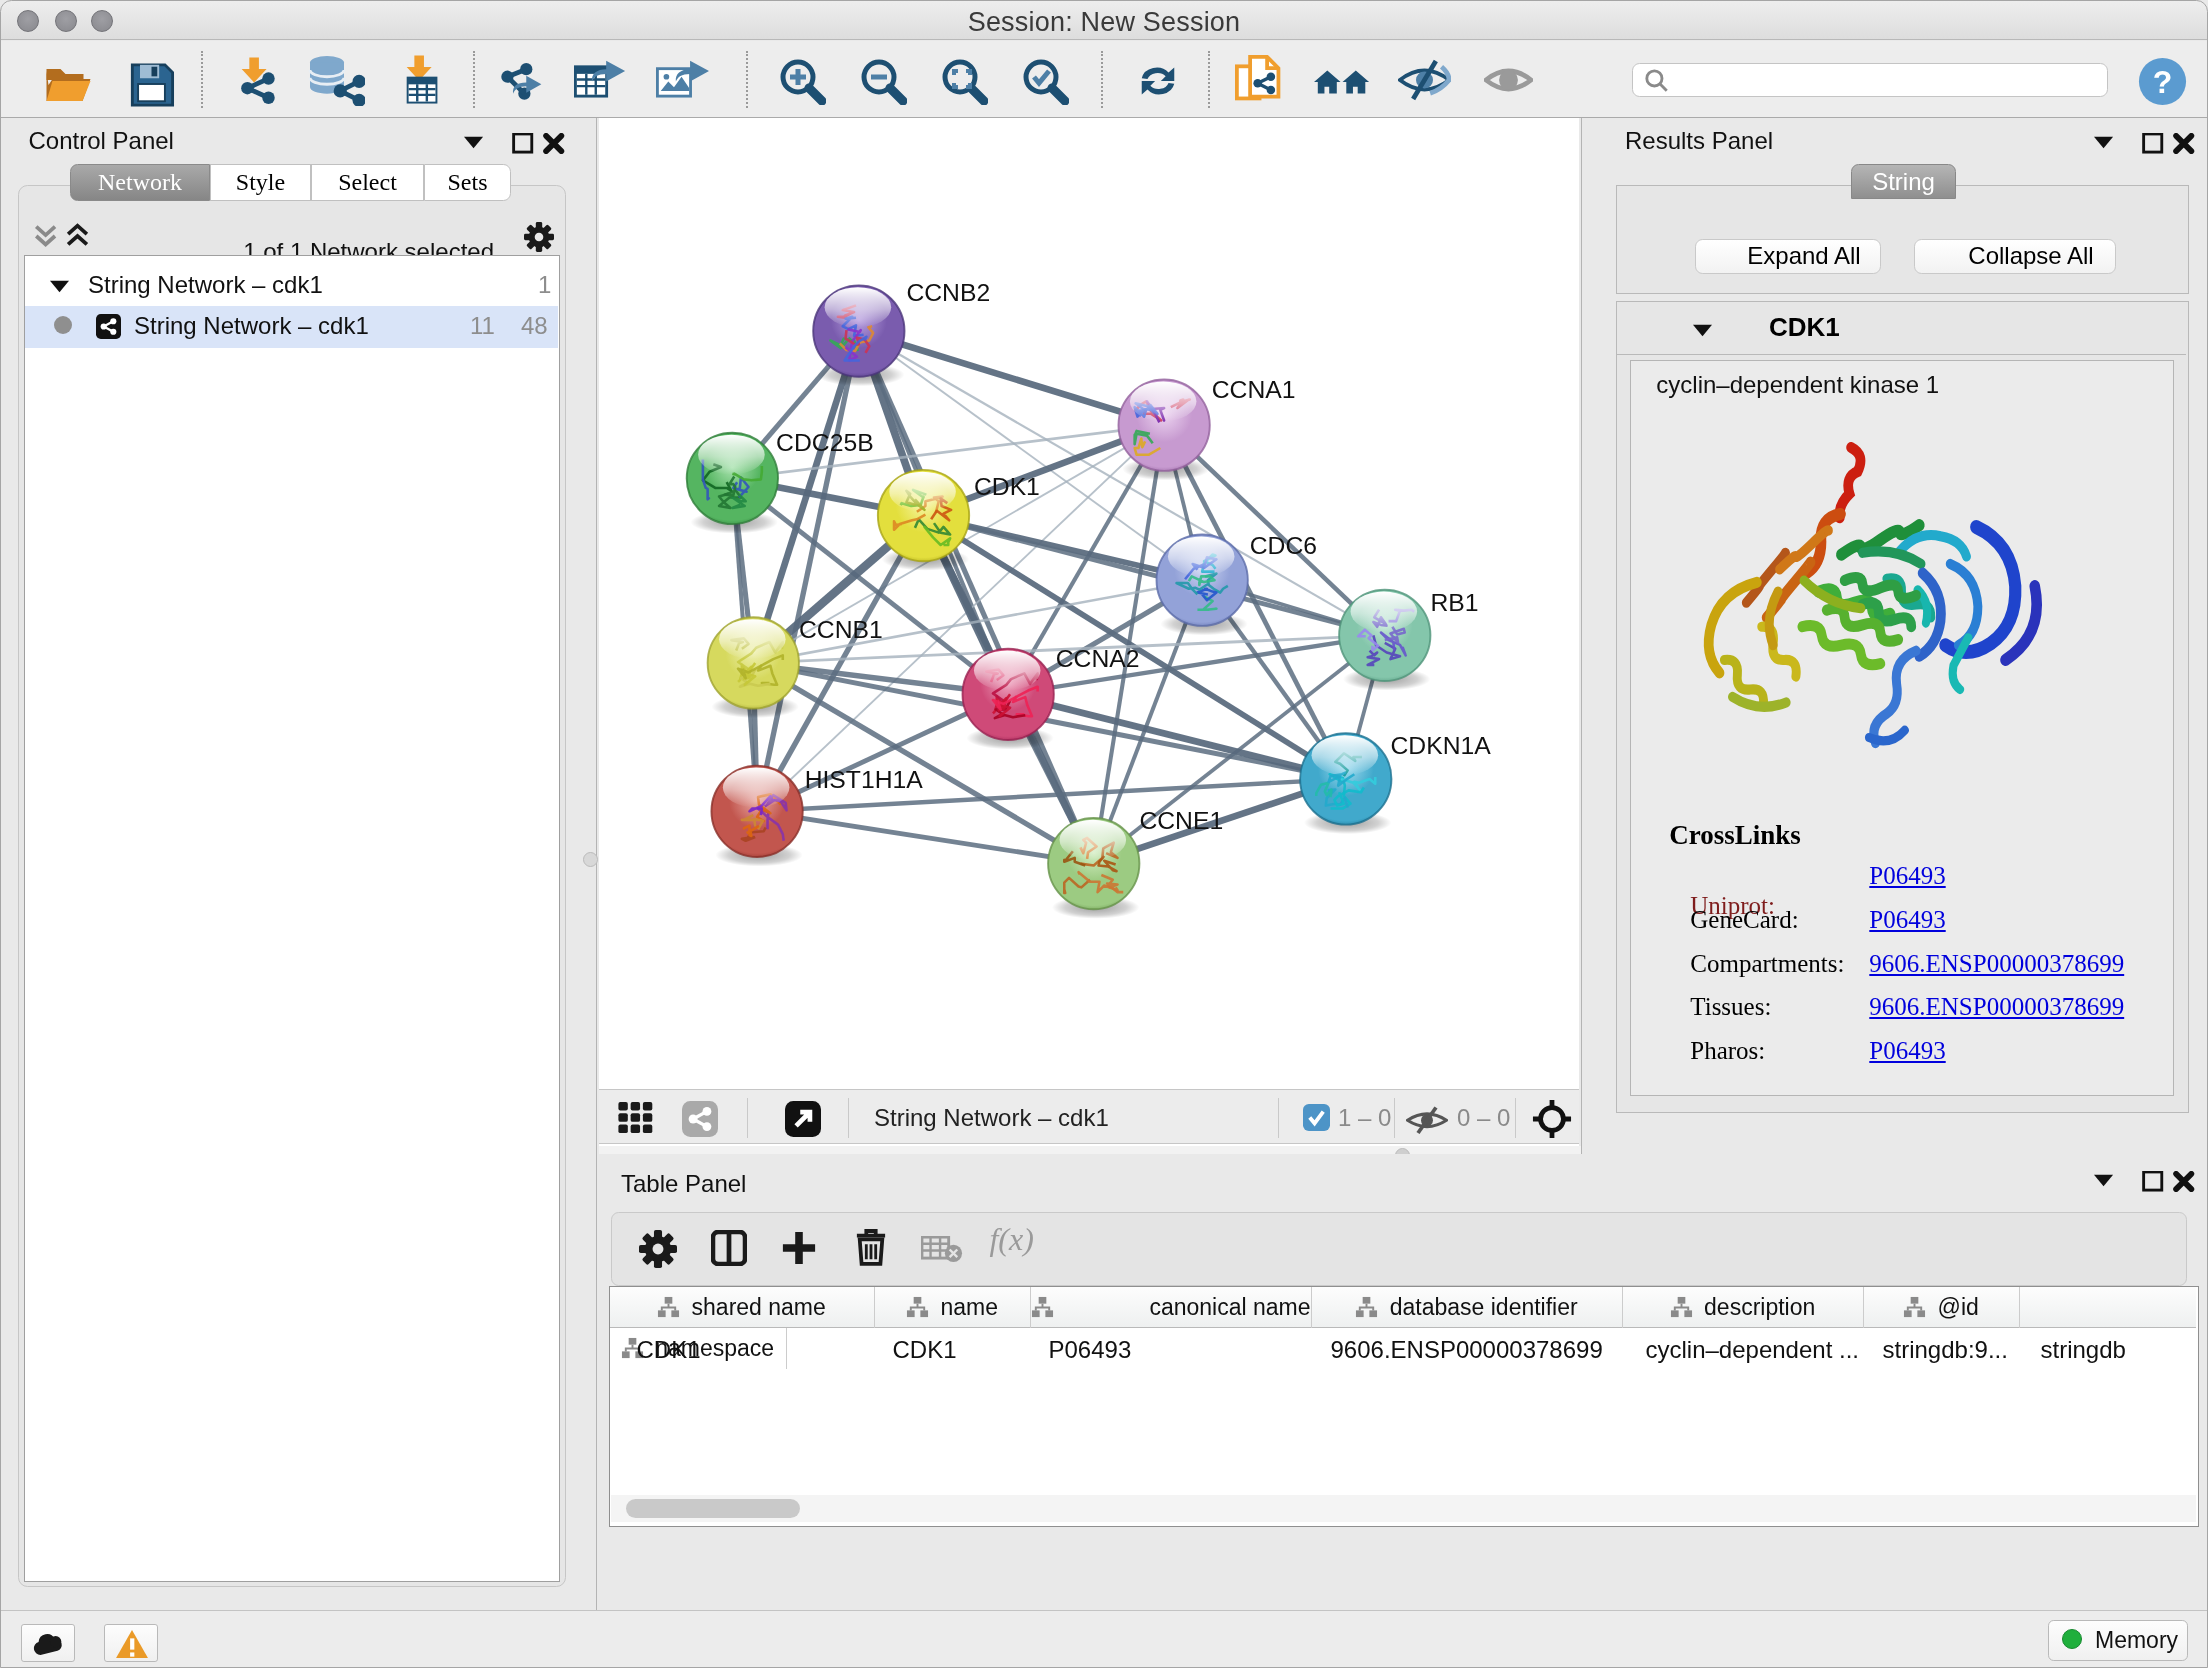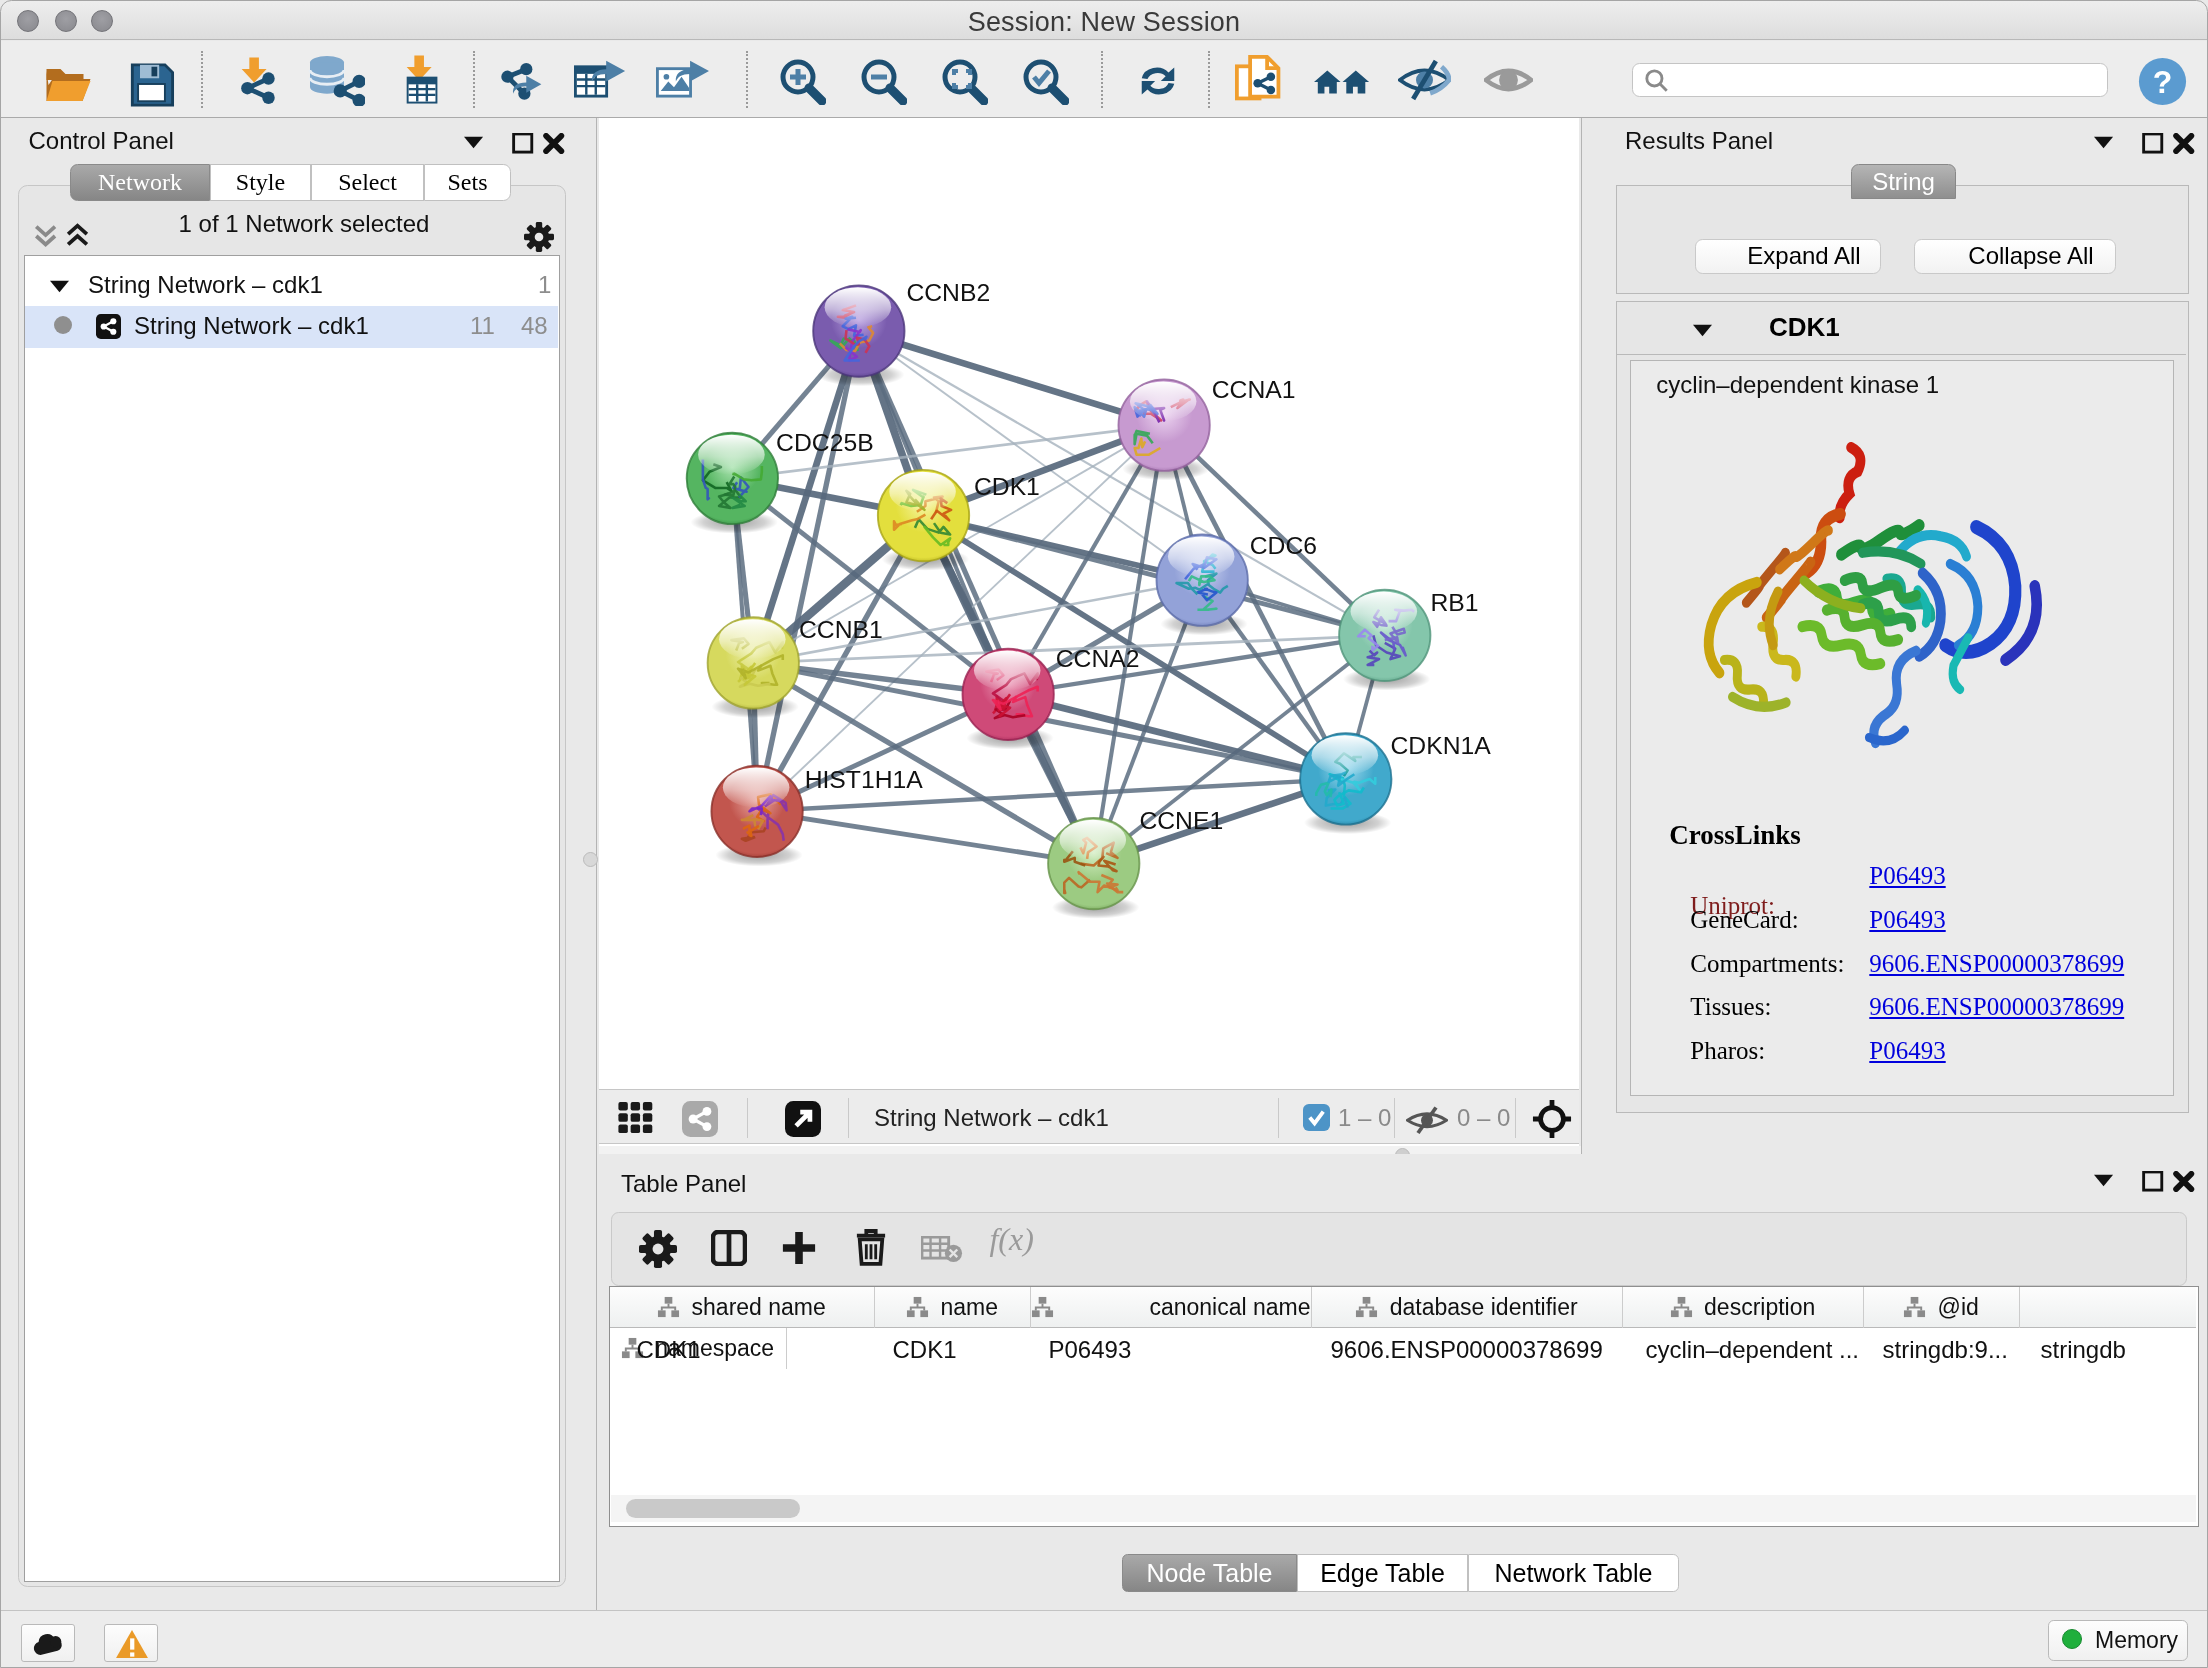--- a/index.html
+++ b/index.html
@@ -188,21 +188,21 @@
     <div class="abs tabs">
       <div class="tab sel" style="width:140px;border-radius:7.6px 0 0 7.6px">Network</div>
       <div class="tab" style="width:101px">Style</div>
       <div class="tab" style="width:113px">Select</div>
       <div class="tab" style="width:87px;border-radius:0 7.6px 7.6px 0">Sets</div>
     </div>
     <svg class="abs" style="left:34px;top:103px" width="57" height="30" viewBox="0 0 60 32">
       <path d="M2 6 l10 9 10-9 M2 16 l10 9 10-9" stroke="#8a8a8a" stroke-width="4" fill="none"></path>
       <path d="M36 14 l10-9 10 9 M36 25 l10-9 10 9" stroke="#1a1a1a" stroke-width="4" fill="none"></path>
     </svg>
-    <div class="abs" style="left:114px;top:92px;width:380px;text-align:center;font-size:24px;color:#111">1 of 1 Network selected</div>
+    <div class="abs" style="left:114px;top:120px;width:380px;text-align:right;font-size:24px;color:#111">1 of 1 Network selected</div>
     <svg class="abs" style="left:524px;top:104px" width="30" height="30" viewBox="-16 -16 32 32">
       <circle r="11" fill="#1a1a1a"></circle>
       <rect x="-3.4" y="-16" width="6.8" height="8" rx="1.5" transform="rotate(0)" fill="#1a1a1a"></rect>
       <rect x="-3.4" y="-16" width="6.8" height="8" rx="1.5" transform="rotate(45)" fill="#1a1a1a"></rect>
       <rect x="-3.4" y="-16" width="6.8" height="8" rx="1.5" transform="rotate(90)" fill="#1a1a1a"></rect>
       <rect x="-3.4" y="-16" width="6.8" height="8" rx="1.5" transform="rotate(135)" fill="#1a1a1a"></rect>
       <rect x="-3.4" y="-16" width="6.8" height="8" rx="1.5" transform="rotate(180)" fill="#1a1a1a"></rect>
       <rect x="-3.4" y="-16" width="6.8" height="8" rx="1.5" transform="rotate(225)" fill="#1a1a1a"></rect>
       <rect x="-3.4" y="-16" width="6.8" height="8" rx="1.5" transform="rotate(270)" fill="#1a1a1a"></rect>
       <rect x="-3.4" y="-16" width="6.8" height="8" rx="1.5" transform="rotate(315)" fill="#1a1a1a"></rect>
@@ -741,25 +741,20 @@
         <span class="abs" style="left:439px;top:5.7px">P06493</span>
         <span class="abs" style="left:721px;top:5.7px">9606.ENSP00000378699</span>
         <span class="abs" style="left:1036px;top:5.7px">cyclin–dependent ...</span>
         <span class="abs" style="left:1273px;top:5.7px">stringdb:9...</span>
         <span class="abs" style="left:1431px;top:5.7px">stringdb</span>
       </div>
       <div class="abs hscroll">
         <div class="abs hthumb"></div>
       </div>
     </div>
-    <div class="abs bottomtabs" style="left:523px;top:400px">
-      <div class="btab sel" style="width:175px;border-radius:5.7px 0 0 5.7px">Node Table</div>
-      <div class="btab" style="width:171px">Edge Table</div>
-      <div class="btab" style="width:211px;border-radius:0 5.7px 5.7px 0">Network Table</div>
-    </div>
   </div>
 <div class="abs status">
     <div class="abs sbtn" style="left:21px">
       <svg style="position:absolute;left:8.6px;top:6.7px" width="36" height="25" viewBox="0 0 38 26">
         <path d="M10 24 a7 7 0 0 1 -2-13.7 A9 9 0 0 1 25 7 a6.5 6.5 0 0 1 3 12.6 z" fill="#1a1a1a"></path>
         <circle cx="26" cy="10" r="6" fill="#1a1a1a"></circle>
       </svg>
     </div>
     <div class="abs sbtn" style="left:104px">
       <svg style="position:absolute;left:9.5px;top:3.8px" width="34" height="30" viewBox="0 0 36 32">

